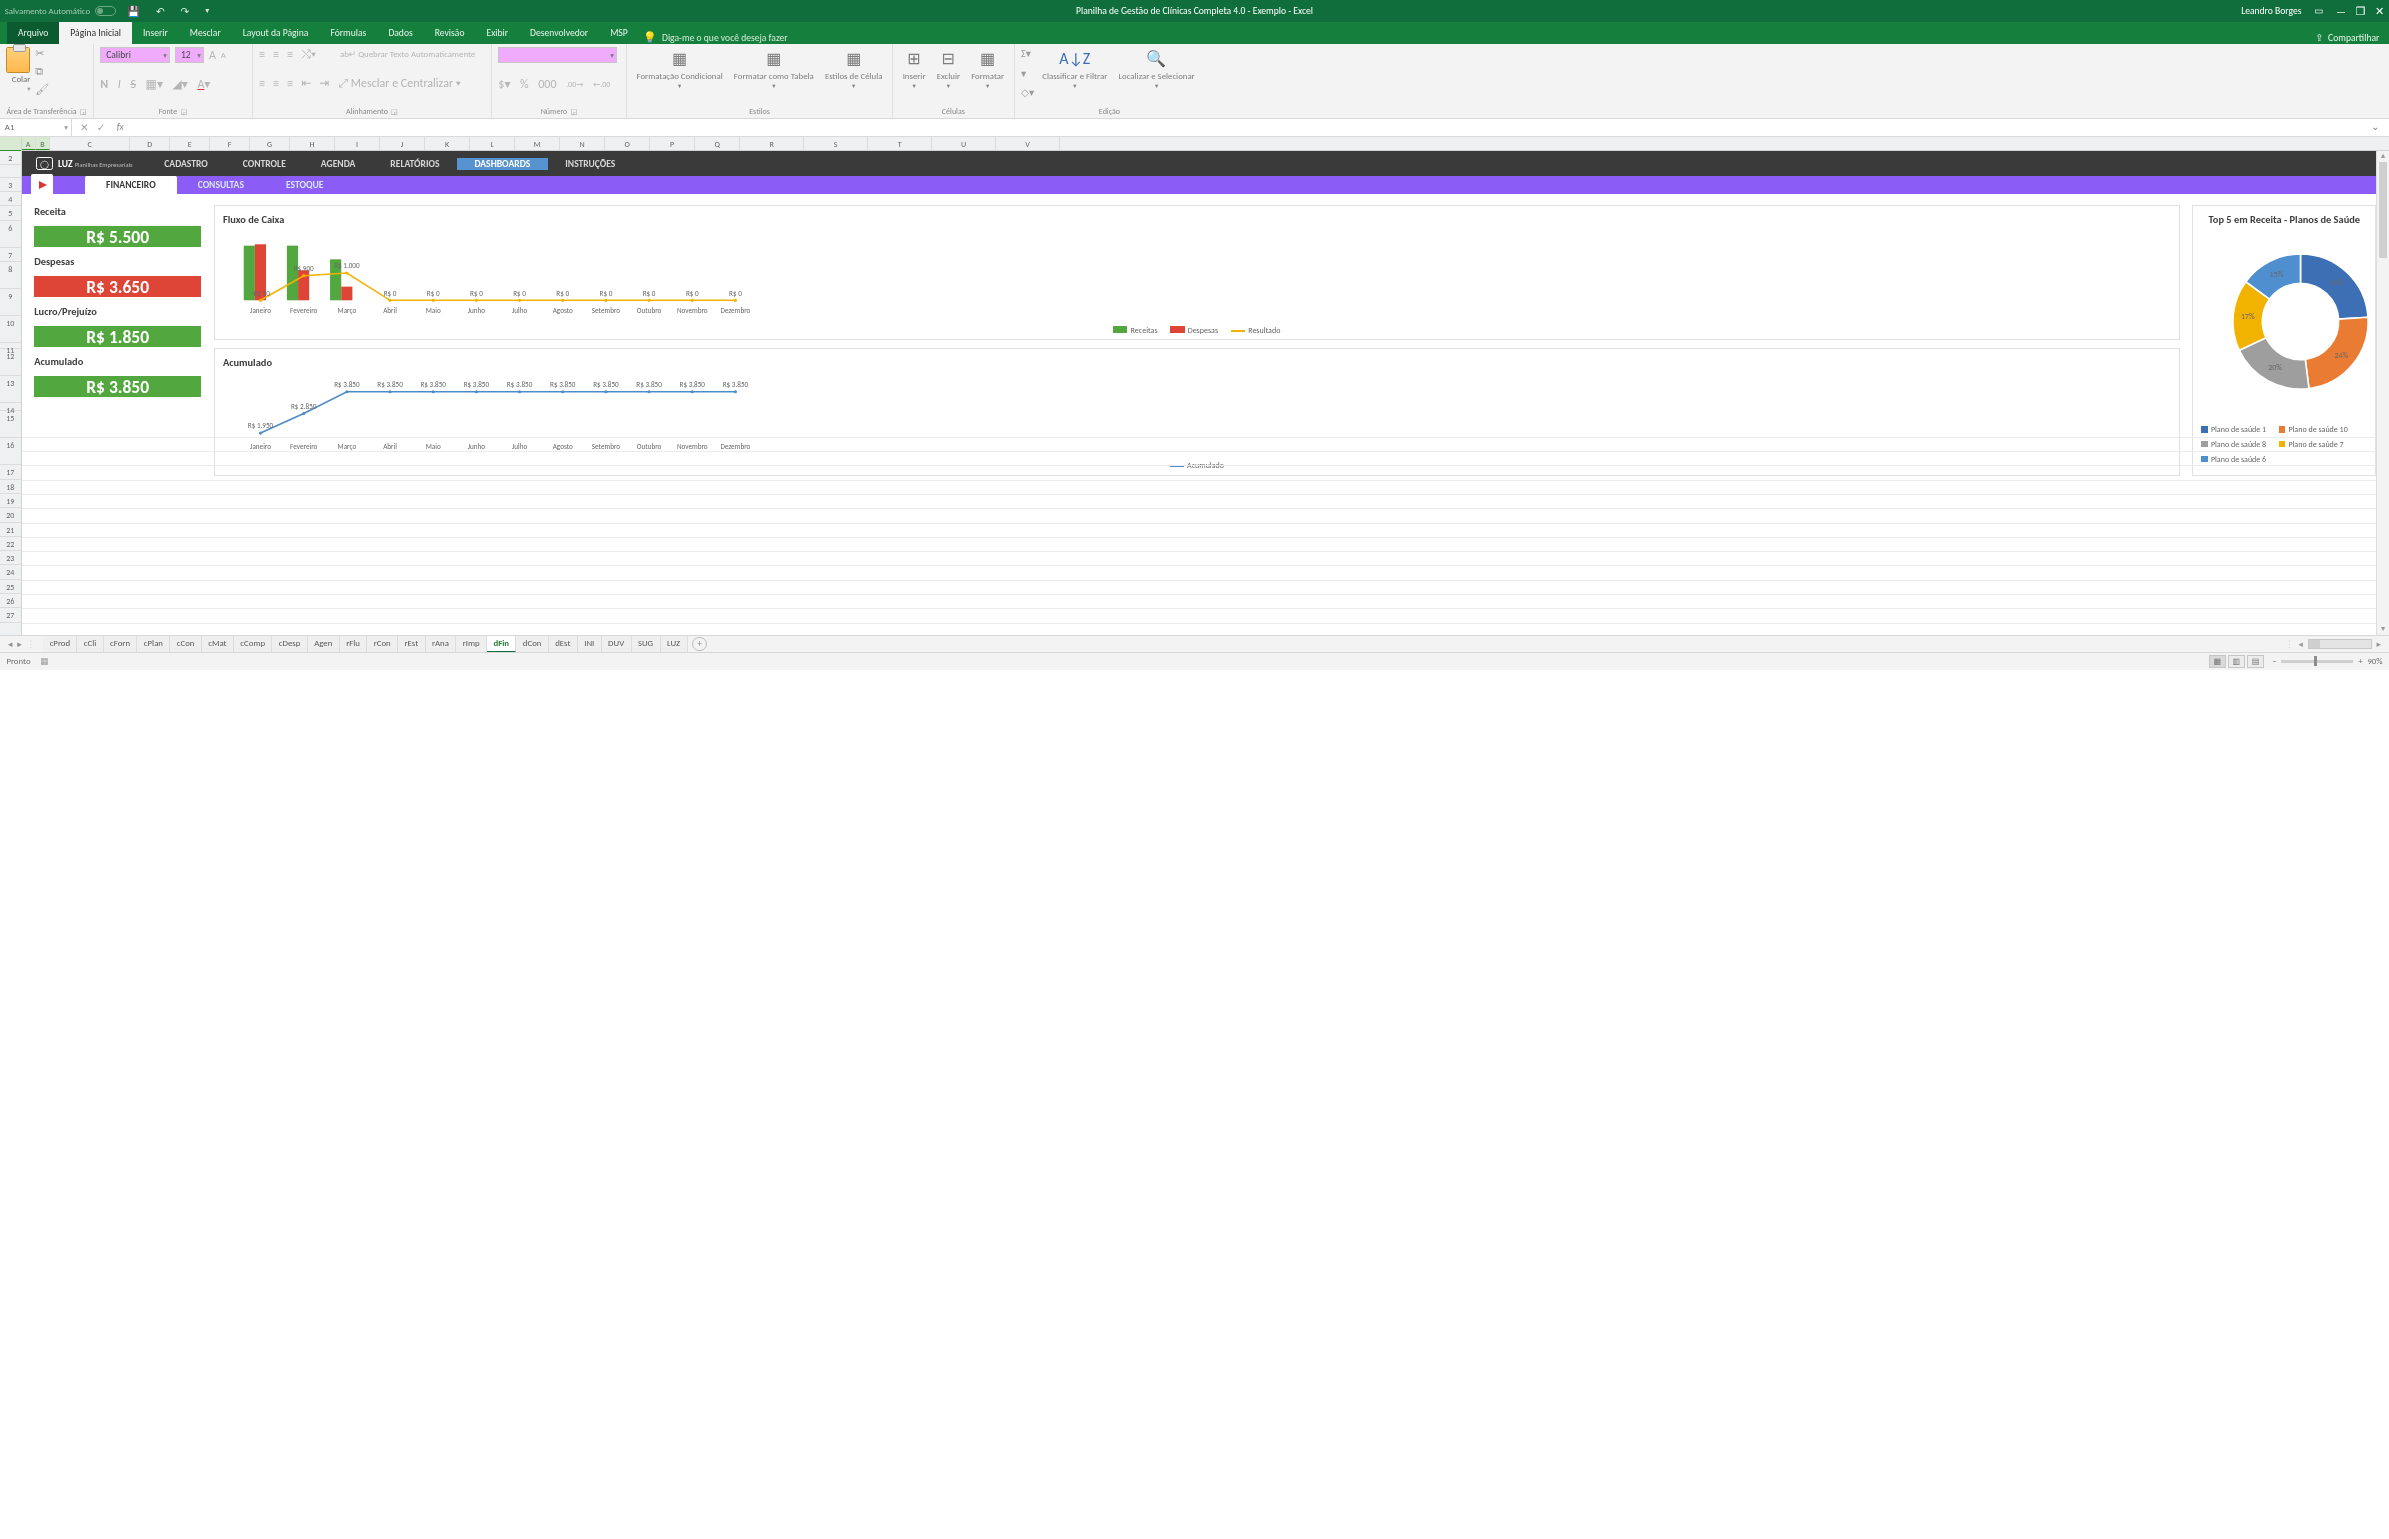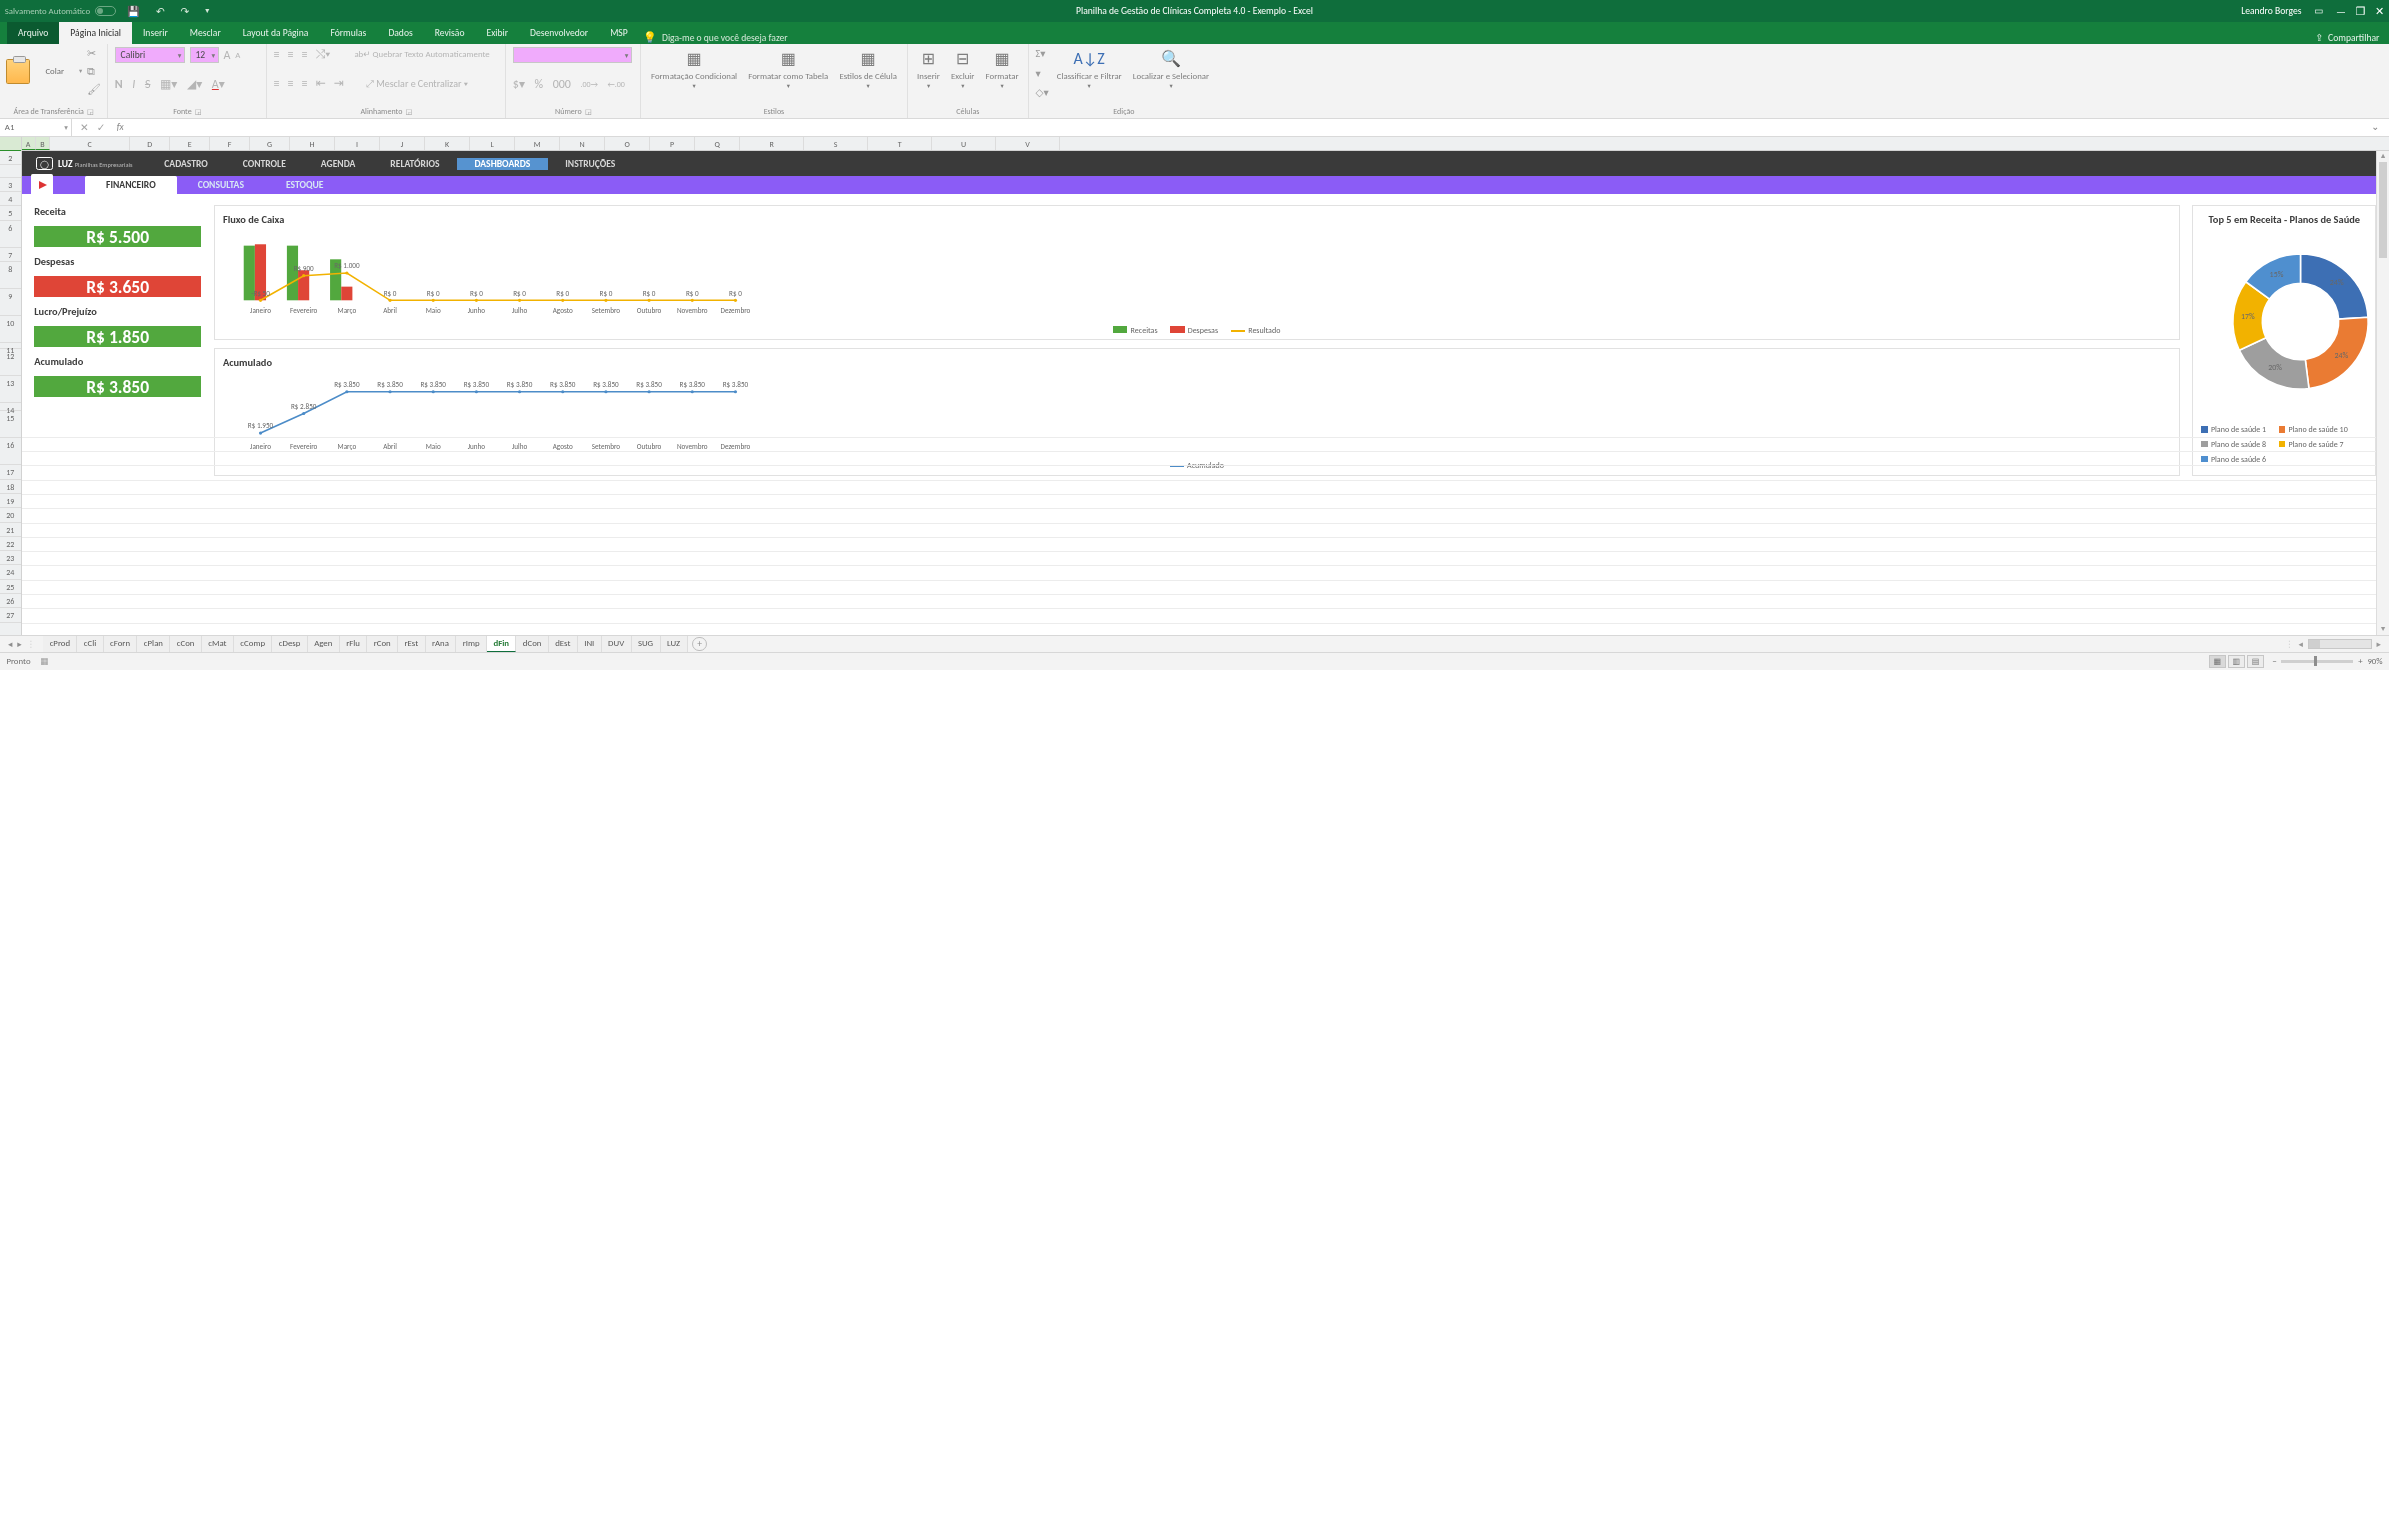--- a/index.html
+++ b/index.html
@@ -21,21 +21,21 @@
   .tab.active{background:#f3f3f3;color:#2e2e2e}
   .tell-me{display:flex;align-items:center;gap:4.8px;color:#d5e8d9;margin-left:4.8px;font-size:9.6px}
   .tell-me .bulb{font-size:11px}
   .share{margin-left:auto;display:flex;align-items:center;gap:4.8px;padding-right:9.6px;color:#e6f2ea}
   
   .ribbon{background:#f3f3f3;border-bottom:0.8px solid #d9d9d9;height:75px;display:flex}
   .group{border-right:0.8px solid #e0e0e0;padding:3.2px 6.4px 1.6px 6.4px;display:flex;flex-direction:column;justify-content:space-between}
   .group-lbl{font-size:8px;color:#8a8a8a;text-align:center;padding-top:1.6px}
   .row{display:flex;align-items:center;gap:4.8px}
   .clip{display:flex;gap:4.8px}
-  .paste{display:flex;flex-direction:row;align-items:center;color:#6f6f6f;gap:15px}
+  .paste{display:flex;flex-direction:column;align-items:flex-end;color:#6f6f6f;gap:1px}
   .paste .ico{width:24px;height:25.5px;background:linear-gradient(#ffd27a,#ffb84d);border:0.8px solid #c08b2e;border-radius:1.6px;position:relative}
   .paste .ico::before{content:"";position:absolute;top:-4px;left:5.6px;width:11px;height:5.6px;border:0.8px solid #999;border-radius:1.6px;background:#e7e7e7}
   .mini{display:flex;flex-direction:column;gap:4.8px;color:#9c9c9c;font-size:11px}
   .combo{background:#f0abfc;border:0.8px solid #c7c7c7;height:16px;display:flex;align-items:center;padding:0 11px 0 4.8px;font-size:9.6px;position:relative;color:#4a4a4a}
   .combo::after{content:"▾";position:absolute;right:2.4px;font-size:7.2px;color:#7a7a7a}
   .ghost{color:#b5b5b5;font-size:12px}
   .big-btn{display:flex;flex-direction:column;align-items:center;color:#7e7e7e;font-size:8.8px;gap:1.6px;padding:0 3.2px}
   .big-btn .ic{width:22px;height:22px;display:flex;align-items:center;justify-content:center;font-size:16px}
   .nbar{position:relative;background:#fff;border-bottom:0.8px solid #d9d9d9;height:17.5px;display:flex;align-items:center}
   .namebox{width:72px;border-right:0.8px solid #d9d9d9;height:100%;display:flex;align-items:center;padding:0 4.8px;font-size:8.8px;color:#666;position:relative}
@@ -193,21 +193,21 @@
       <span>≡</span>
       <span>⤭▾</span>
       <span style="margin-left:16px;color:#b5b5b5;font-size:8.8px"><span>ab↵</span> <span>Quebrar Texto Automaticamente</span></span>
     </div>
     <div class="row ghost" style="gap:8px">
       <span>≡</span>
       <span>≡</span>
       <span>≡</span>
       <span>⇤</span>
       <span>⇥</span>
-      <span style="margin-left:14px;color:#b5b5b5;font-size:10px"><span>⤢</span> <span>Mesclar e Centralizar</span> ▾</span>
+      <span style="margin-left:1px;color:#b5b5b5;font-size:12px"><span>⤢</span> <span>Mesclar e Centralizar</span> ▾</span>
     </div>
     <div class="group-lbl"><span>Alinhamento</span><span class="launcher">◲</span></div>
   </div>
 
   <div class="group" style="min-width:135px">
     <div class="row">
         <div class="combo" style="width:119px;color:#bdbdbd"></div>
       </div>
     <div class="row ghost" style="gap:9.6px">
       <span>$▾</span>

